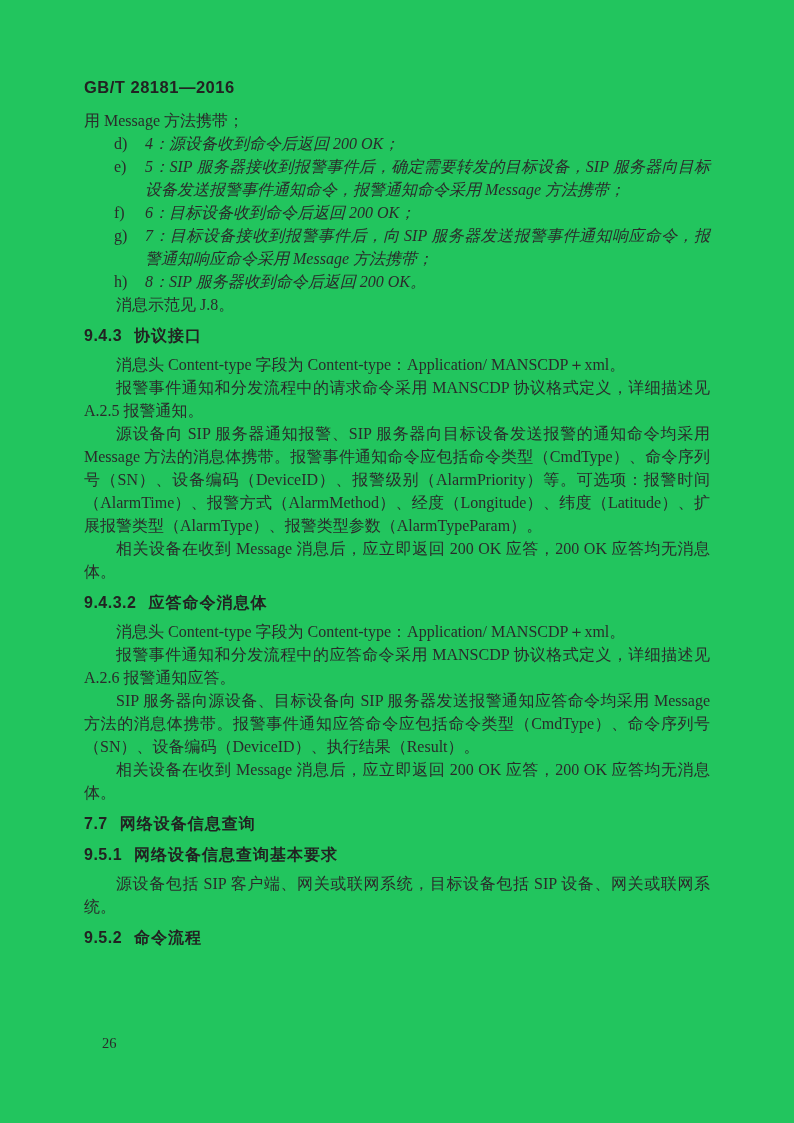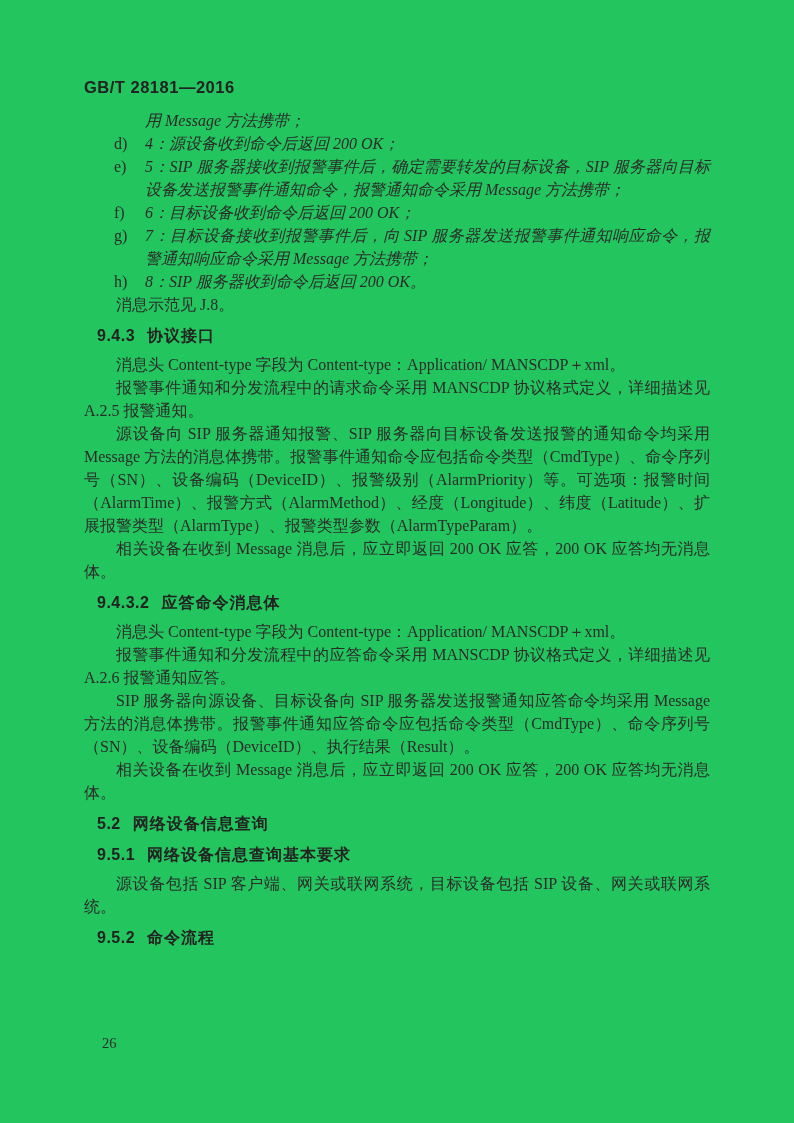--- a/index.html
+++ b/index.html
@@ -29,23 +29,21 @@
     letter-spacing: 0.5px;
     color: #222222;
   }
   .body-col {
     position: absolute;
     left: 84px;
     top: 109px;
     width: 626px;
   }
   .cont-line {
-    margin-left: 61px;
     text-align: justify;
-    font-style: italic;
   }
   .flow-list { margin: 0; padding: 0; }
   .li {
     position: relative;
     padding-left: 61px;
   }
   .li .marker {
     position: absolute;
     left: 30px;
     top: 0;
@@ -54,21 +52,21 @@
     display: block;
     text-align: justify;
     font-style: italic;
   }
   .para {
     margin: 0;
     text-indent: 2em;
     text-align: justify;
   }
   .heading {
-    margin: 8px 0 6px 13px;
+    margin: 8px 0 6px 0;
     font-family: "Liberation Sans", "DejaVu Sans", sans-serif;
     font-weight: bold;
     font-size: 16px;
     line-height: 23px;
     color: #222222;
   }
   .heading .h-num { margin-right: 0.75em; letter-spacing: 0.5px; }
   .heading .h-title { letter-spacing: 1px; }
   .page-number {
     position: absolute;
@@ -127,21 +125,21 @@
     <div class="heading">
       <span class="h-num">9.4.3.2</span><span class="h-title">应答命令消息体</span>
     </div>
 
     <p class="para">消息头 Content-type 字段为 Content-type：Application/ MANSCDP＋xml。</p>
     <p class="para">报警事件通知和分发流程中的应答命令采用 MANSCDP 协议格式定义，详细描述见 A.2.6 报警通知应答。</p>
     <p class="para">SIP 服务器向源设备、目标设备向 SIP 服务器发送报警通知应答命令均采用 Message 方法的消息体携带。报警事件通知应答命令应包括命令类型（CmdType）、命令序列号（SN）、设备编码（DeviceID）、执行结果（Result）。</p>
     <p class="para">相关设备在收到 Message 消息后，应立即返回 200 OK 应答，200 OK 应答均无消息体。</p>
 
     <div class="heading">
-      <span class="h-num">5.2</span><span class="h-title">网络设备信息查询</span>
+      <span class="h-num">7.7</span><span class="h-title">网络设备信息查询</span>
     </div>
 
     <div class="heading">
       <span class="h-num">9.5.1</span><span class="h-title">网络设备信息查询基本要求</span>
     </div>
 
     <p class="para">源设备包括 SIP 客户端、网关或联网系统，目标设备包括 SIP 设备、网关或联网系统。</p>
 
     <div class="heading">
       <span class="h-num">9.5.2</span><span class="h-title">命令流程</span>

